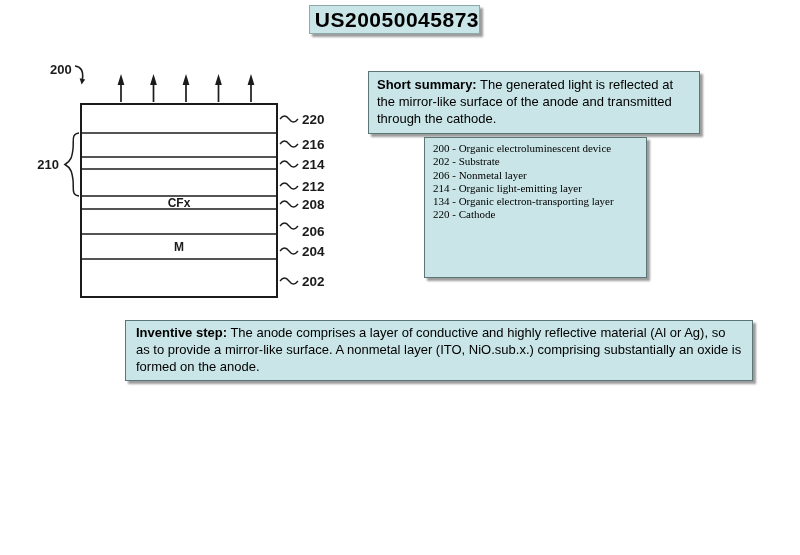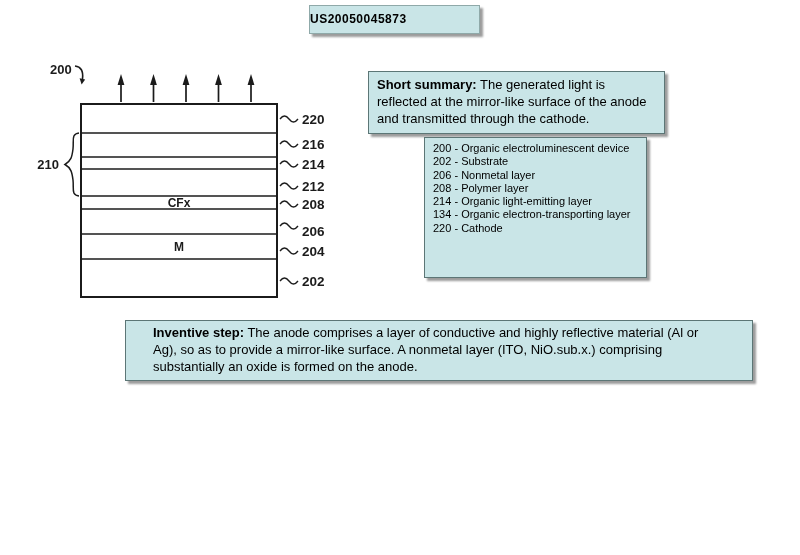--- a/index.html
+++ b/index.html
@@ -20,50 +20,51 @@
     width:800px;height:555px;
     background:#ffffff;
     overflow:hidden;
   }
   .title-box{
     position:absolute;left:309px;top:5px;
     width:171px;height:29px;
     background:var(--box_bg);
     border:1px solid var(--title_border);
     box-shadow:3px 3px 2px var(--shadow);
-    text-align:left;
-    font-size:12px;font-weight:bold;
+    text-align:right;
+    font-size:21px;font-weight:bold;
     line-height:27px;
     letter-spacing:0.5px;
   }
   .info-box{
     position:absolute;
     background:var(--box_bg);
     border:1px solid var(--box_border);
     box-shadow:3px 3px 2px var(--shadow);
     font-size:13px;
     line-height:1.3;
   }
   .summary-box{
-    left:368px;top:71px;width:297px;min-height:57px;
+    left:368px;top:71px;width:332px;min-height:57px;
     padding:5px 8px;
   }
   .inventive-box{
     left:125px;top:320px;width:628px;min-height:55px;
-    padding:4px 27px;
+    padding:4px 10px;
   }
   .legend-box{
     left:424px;top:137px;width:223px;height:141px;
     padding:4px 8px;
   }
   .legend-box ul{list-style:none;}
   .legend-box li{
     font-size:11px;
     line-height:13.3px;
     white-space:nowrap;
+    font-family:Liberation Serif, serif;
   }
   .figure{
     position:absolute;left:25px;top:52px;
     width:320px;height:250px;
   }
   .fig-label{
     font-family:"Liberation Sans","DejaVu Sans",sans-serif;
     font-weight:bold;
     fill:var(--ink);
   }
@@ -146,21 +147,20 @@
 
   <div class="info-box summary-box">
     <b>Short summary:</b><span> The generated light is reflected at the mirror-like surface of the anode and transmitted through the cathode.</span>
   </div>
 
   <div class="info-box legend-box">
     <ul>
       <li>200 - Organic electroluminescent device</li>
       <li>202 - Substrate</li>
       <li>206 - Nonmetal layer</li>
-      <li>208 - Polymer layer</li>
       <li>214 - Organic light-emitting layer</li>
       <li>134 - Organic electron-transporting layer</li>
       <li>220 - Cathode</li>
     </ul>
   </div>
 
   <div class="info-box inventive-box">
     <b>Inventive step:</b><span> The anode comprises a layer of conductive and highly reflective material (Al or Ag), so as to provide a mirror-like surface. A nonmetal layer (ITO, NiO.sub.x.) comprising substantially an oxide is formed on the anode.</span>
   </div>
 

